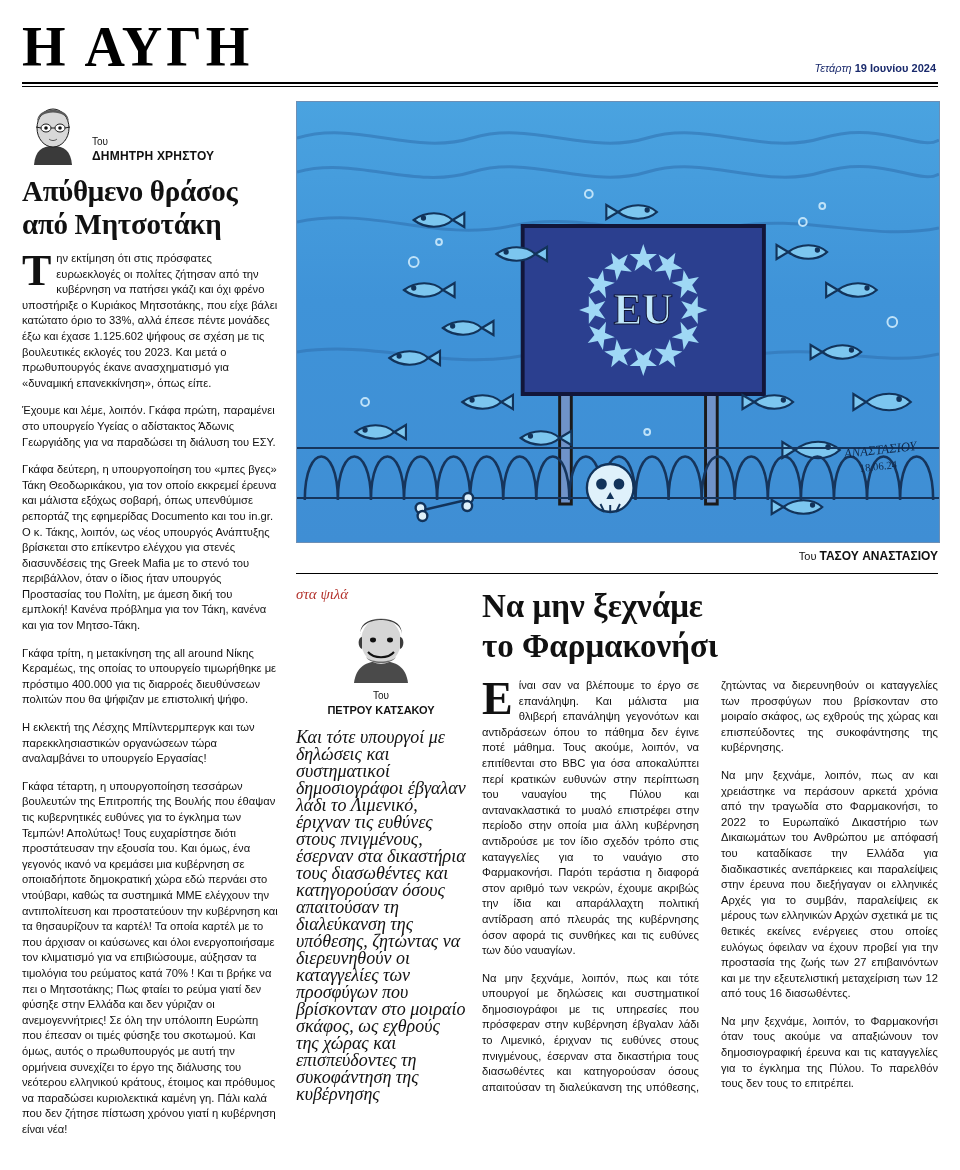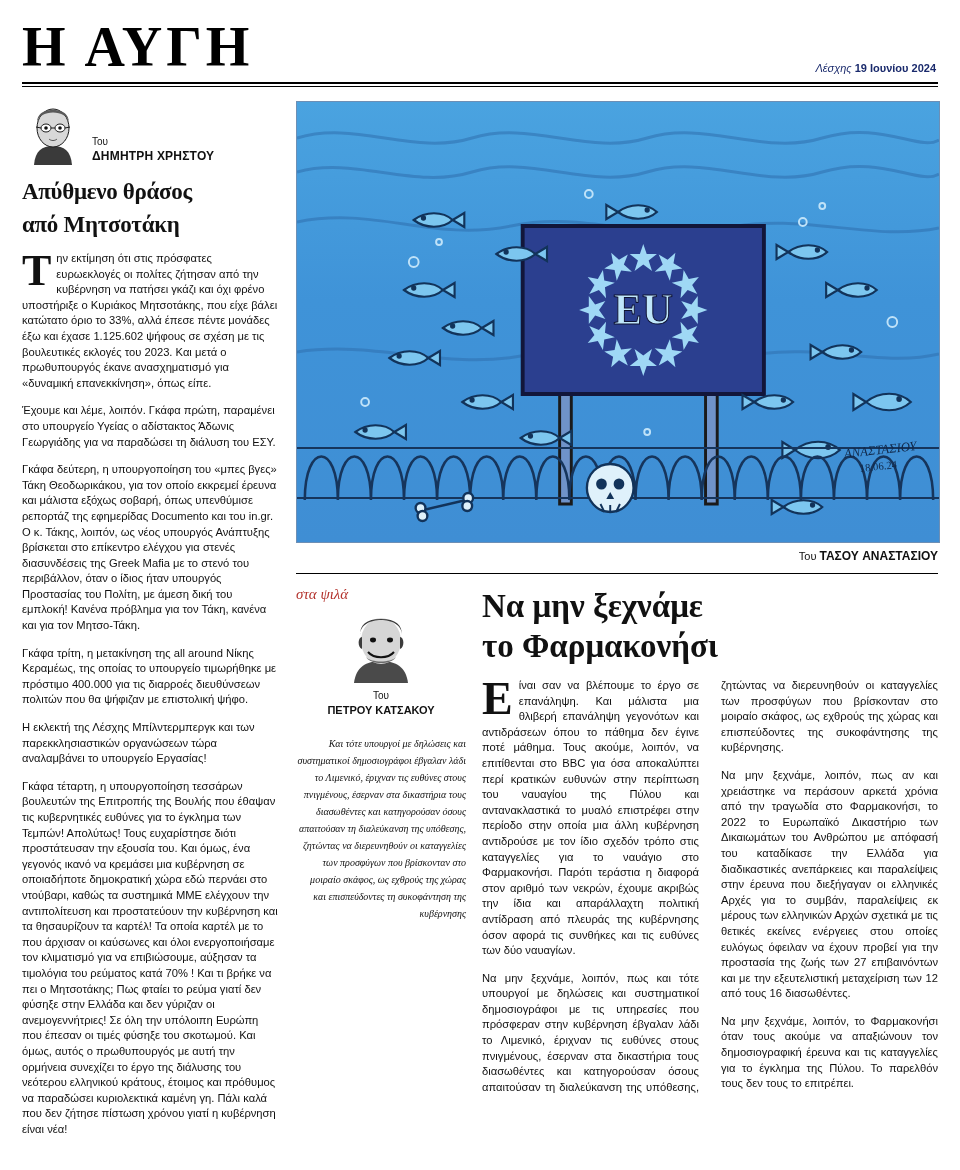--- a/index.html
+++ b/index.html
@@ -48,21 +48,21 @@
   .author-credit{
     font-family:"Liberation Sans", sans-serif;
     font-size:11px;line-height:14px;padding-bottom:4px;
   }
   .author-credit .tou{font-size:10px;}
   .author-credit .name{font-weight:bold;font-size:12px;letter-spacing:.2px;}
 
   .headline{
     font-family:"Liberation Serif", serif;
     font-weight:bold;
-    font-size:23px;
+    font-size:29px;
     line-height:33px;
     margin:6px 0 10px 0;
     letter-spacing:-.3px;
   }
 
   .body-text{
     font-family:"Liberation Sans", sans-serif;
     font-size:11.2px;
     line-height:15.6px;
     text-align:left;
@@ -111,24 +111,24 @@
   .feat-author{
     text-align:center;
     font-family:"Liberation Sans", sans-serif;
     font-size:11px;line-height:14px;margin-top:4px;
   }
   .feat-author .tou{font-size:10px;}
   .feat-author .name{font-weight:bold;}
   .pullquote{
     font-family:"Liberation Serif", serif;
     font-style:italic;
-    font-size:10px;
+    font-size:18px;
     line-height:17px;
-    text-align:right;
-    margin-top:18px;
+    text-align:left;
+    margin-top:12px;
   }
 
   .feature-title{
     font-family:"Liberation Serif", serif;
     font-size:33px;
     line-height:40px;
     margin:0 0 12px 0;
   }
   .two-col{
     column-count:2;
@@ -149,21 +149,21 @@
   }
 </style>
 </head>
 <body>
 
 <div class="page">
 
   <div class="masthead">
     <div class="logo">Η ΑΥΓΗ</div>
     <div class="dateline">
-      <span class="d-day">Λέσχης</span>
+      <span class="d-day">Τετάρτη</span>
       <span class="d-date">19 Ιουνίου 2024</span>
     </div>
   </div>
   <div class="rule"></div>
   <div class="rule-thin"></div>
 
   <div class="grid">
 
     <div class="col-left">
 

